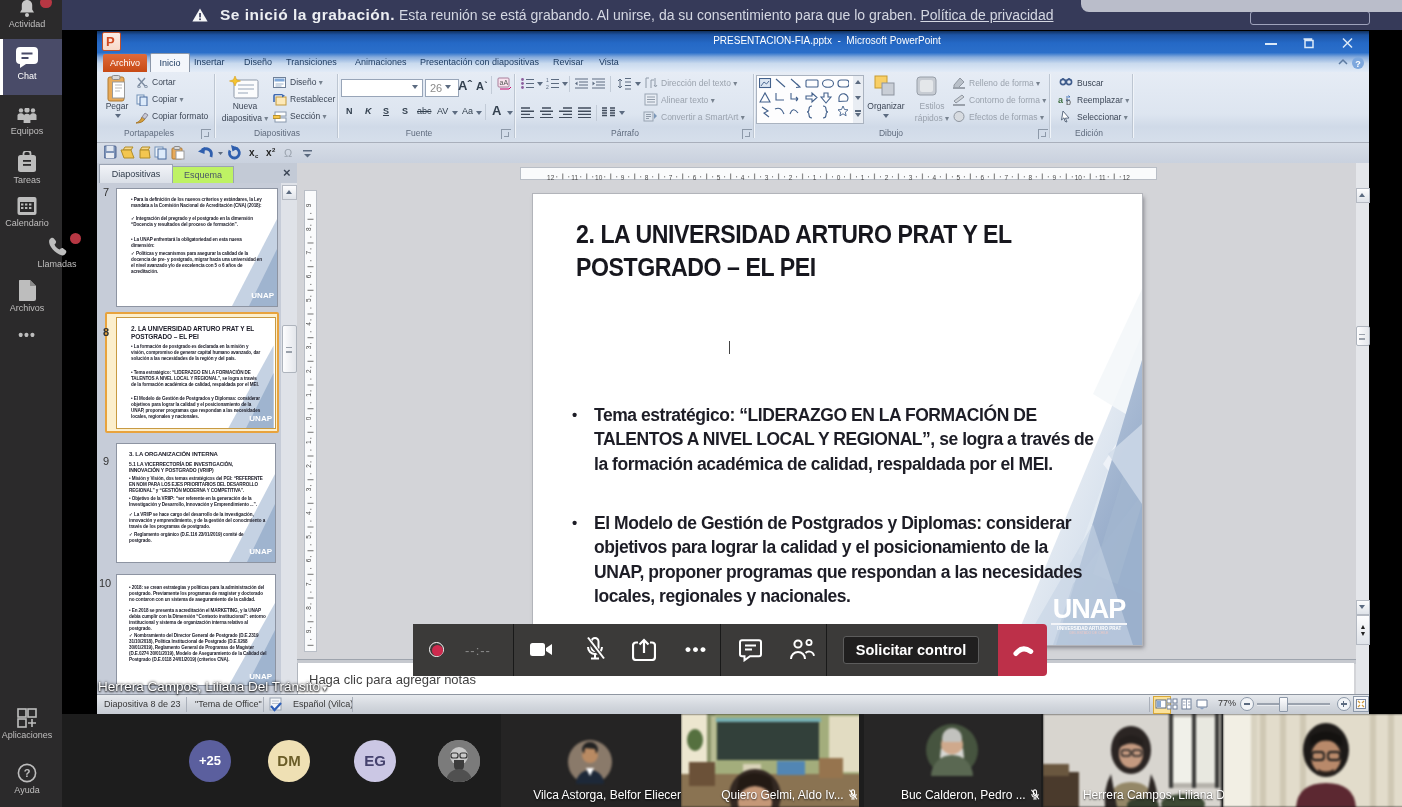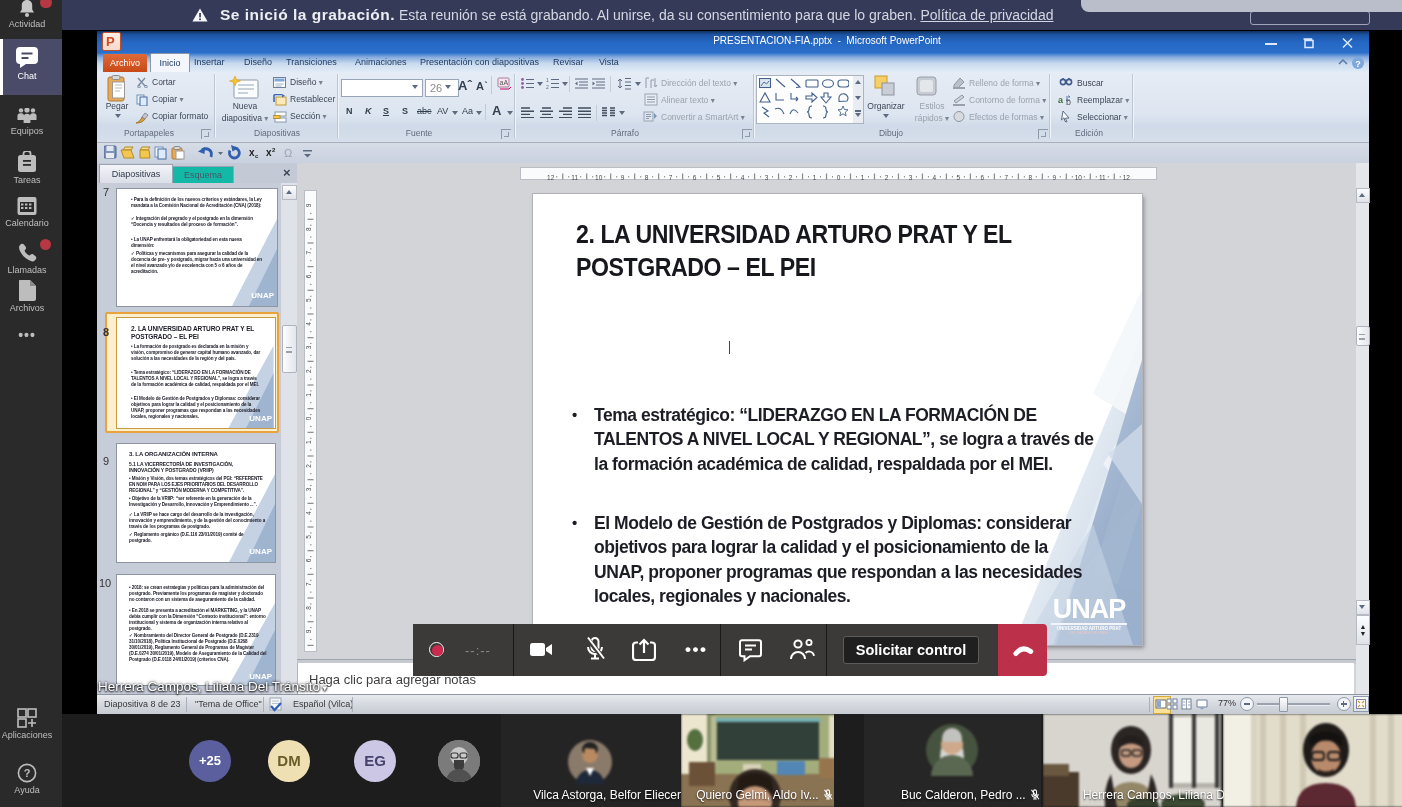--- a/index.html
+++ b/index.html
@@ -133,21 +133,21 @@
             <rect x="4" y="8.5" width="2.4" height="2"></rect>
             <rect x="8" y="8.5" width="2.4" height="2"></rect>
             <rect x="12" y="8.5" width="2.4" height="2"></rect>
             <rect x="4" y="12" width="2.4" height="2"></rect>
             <rect x="8" y="12" width="2.4" height="2"></rect>
             <rect x="12" y="12" width="2.4" height="2"></rect>
           </g>
         </svg>
       <div style="margin-top:1px;">Calendario</div>
     </div>
-    <div class="railitem" style="top:243px;">
+    <div class="railitem" style="top:237px;margin-left:30px;">
       <svg width="20" height="20" viewBox="0 0 20 20">
           <path d="M4.2 1.1c.9-.6 2-.4 2.7.4l1.8 2.3c.6.8.5 1.9-.2 2.6l-1 1c.4 1.2 1.1 2.3 2 3.2.9.9 2 1.6 3.2 2l1-1c.7-.7 1.8-.8 2.6-.2l2.3 1.8c.8.7 1 1.8.4 2.7l-1 1.4c-.6.9-1.7 1.4-2.8 1.1C7.7 16.5 1.5 8.5 2.1 3.9c.1-1.1 1.2-2.2 2.1-2.8z" fill="#bdbdbd"></path>
         </svg>
       <div style="margin-top:2px;">Llamadas</div>
       <div style="position:absolute;left:40px;top:-4px;width:11px;height:11px;border-radius:6px;background:#b73743;"></div>
     </div>
     <div class="railitem" style="top:280px;">
       <svg width="17" height="21" viewBox="0 0 17 21">
           <path d="M1 0h10l6 6v13a2 2 0 0 1-2 2H1a2 2 0 0 1-2-2V2a2 2 0 0 1 2-2z" fill="#bdbdbd"></path>
           <path d="M11 0l6 6h-6z" fill="#8a8a8a"></path>
@@ -467,21 +467,21 @@
           <text x="180" y="12" font-size="11" fill="#9aa2ad" font-family="Liberation Sans">Ω</text>
           <path d="M199 5h9v1.5h-9z" fill="#5c6b80"></path>
             <path d="M200 9l3.5 3.5 3.5-3.5z" fill="#5c6b80"></path>
         </g>
       </svg>
     </div>
     <div class="abs" id="content">
       <div class="abs" id="editor"></div>
       <div class="abs" id="panelhead">
         <div class="abs" style="left:2px;top:1px;width:72px;height:19px;background:linear-gradient(#f2f4f8,#d9dee6);border:1px solid #9aa3b2;border-bottom:none;font-size:9px;color:#2f3a49;text-align:center;line-height:19px;">Diapositivas</div>
-        <div class="abs" style="left:75px;top:3px;width:60px;height:17px;background:#14b8a6;border:1px solid #9aa3b2;border-bottom:none;font-size:9px;color:#4a5567;text-align:center;line-height:17px;">Esquema</div>
+        <div class="abs" style="left:75px;top:3px;width:60px;height:17px;background:#bef264;border:1px solid #9aa3b2;border-bottom:none;font-size:9px;color:#4a5567;text-align:center;line-height:17px;">Esquema</div>
         <div class="abs" style="left:186px;top:2px;font-size:13px;color:#3c4656;font-weight:bold;">×</div>
       </div>
       <div class="abs" id="panel">
         <div class="abs" style="left:6px;top:3px;font-size:11px;color:#333;">7</div>
         <div class="thumb" style="left:19px;top:5px;width:160px;height:117px;">
           <svg class="tcorner" width="160" height="117" viewBox="0 0 160 117">
               <polygon points="160,30 115,117 160,117" fill="#c5d2e3"></polygon>
               <polygon points="160,60 132,117 160,117" fill="#9fb4cf"></polygon>
             </svg>
           <div class="tline" style="left:14px;top:8px;width:135px;white-space:normal;">• Para la definición de los nuevos criterios y estándares, la Ley mandata a la Comisión Nacional de Acreditación (CNA) (2018):</div>
@@ -876,21 +876,21 @@
     <div class="vtile" style="left:439px;width:180px;background:#252424;">
       <svg class="abs" style="left:67px;top:26px;" width="44" height="44" viewBox="0 0 44 44">
           <circle cx="22" cy="22" r="22" fill="#8a7a6a"></circle>
           <circle cx="22" cy="15" r="8" fill="#b98a62"></circle>
           <path d="M8 44a14 14 0 0 1 28 0z" fill="#1d2838"></path>
           <path d="M18 28h8l-4 8z" fill="#fff"></path>
           <path d="M14 10a8 8 0 0 1 16 0l-2 4-1-5-10-1-1 6z" fill="#222"></path>
         </svg>
       <div class="vname">Vilca Astorga, Belfor Eliecer</div>
     </div>
-    <div class="vtile" style="left:619px;width:153px;">
+    <div class="vtile" style="left:619px;width:178px;">
       <svg width="181" height="93" viewBox="0 0 181 93">
         <rect width="181" height="93" fill="#a3ad7c"></rect>
         <rect x="0" y="0" width="26" height="62" fill="#ece6cf"></rect>
         <rect x="26" y="0" width="8" height="93" fill="#8a946a"></rect>
         <rect x="148" y="2" width="33" height="56" fill="#e2dcc2"></rect>
         <rect x="36" y="7" width="102" height="39" fill="#32403a"></rect>
         <rect x="34" y="4" width="106" height="4" fill="#76b0b4"></rect>
         <rect x="30" y="2" width="5" height="50" fill="#b8bc94"></rect>
         <rect x="0" y="60" width="181" height="33" fill="#8a7352"></rect>
         <rect x="96" y="47" width="28" height="14" fill="#5286b4"></rect>

